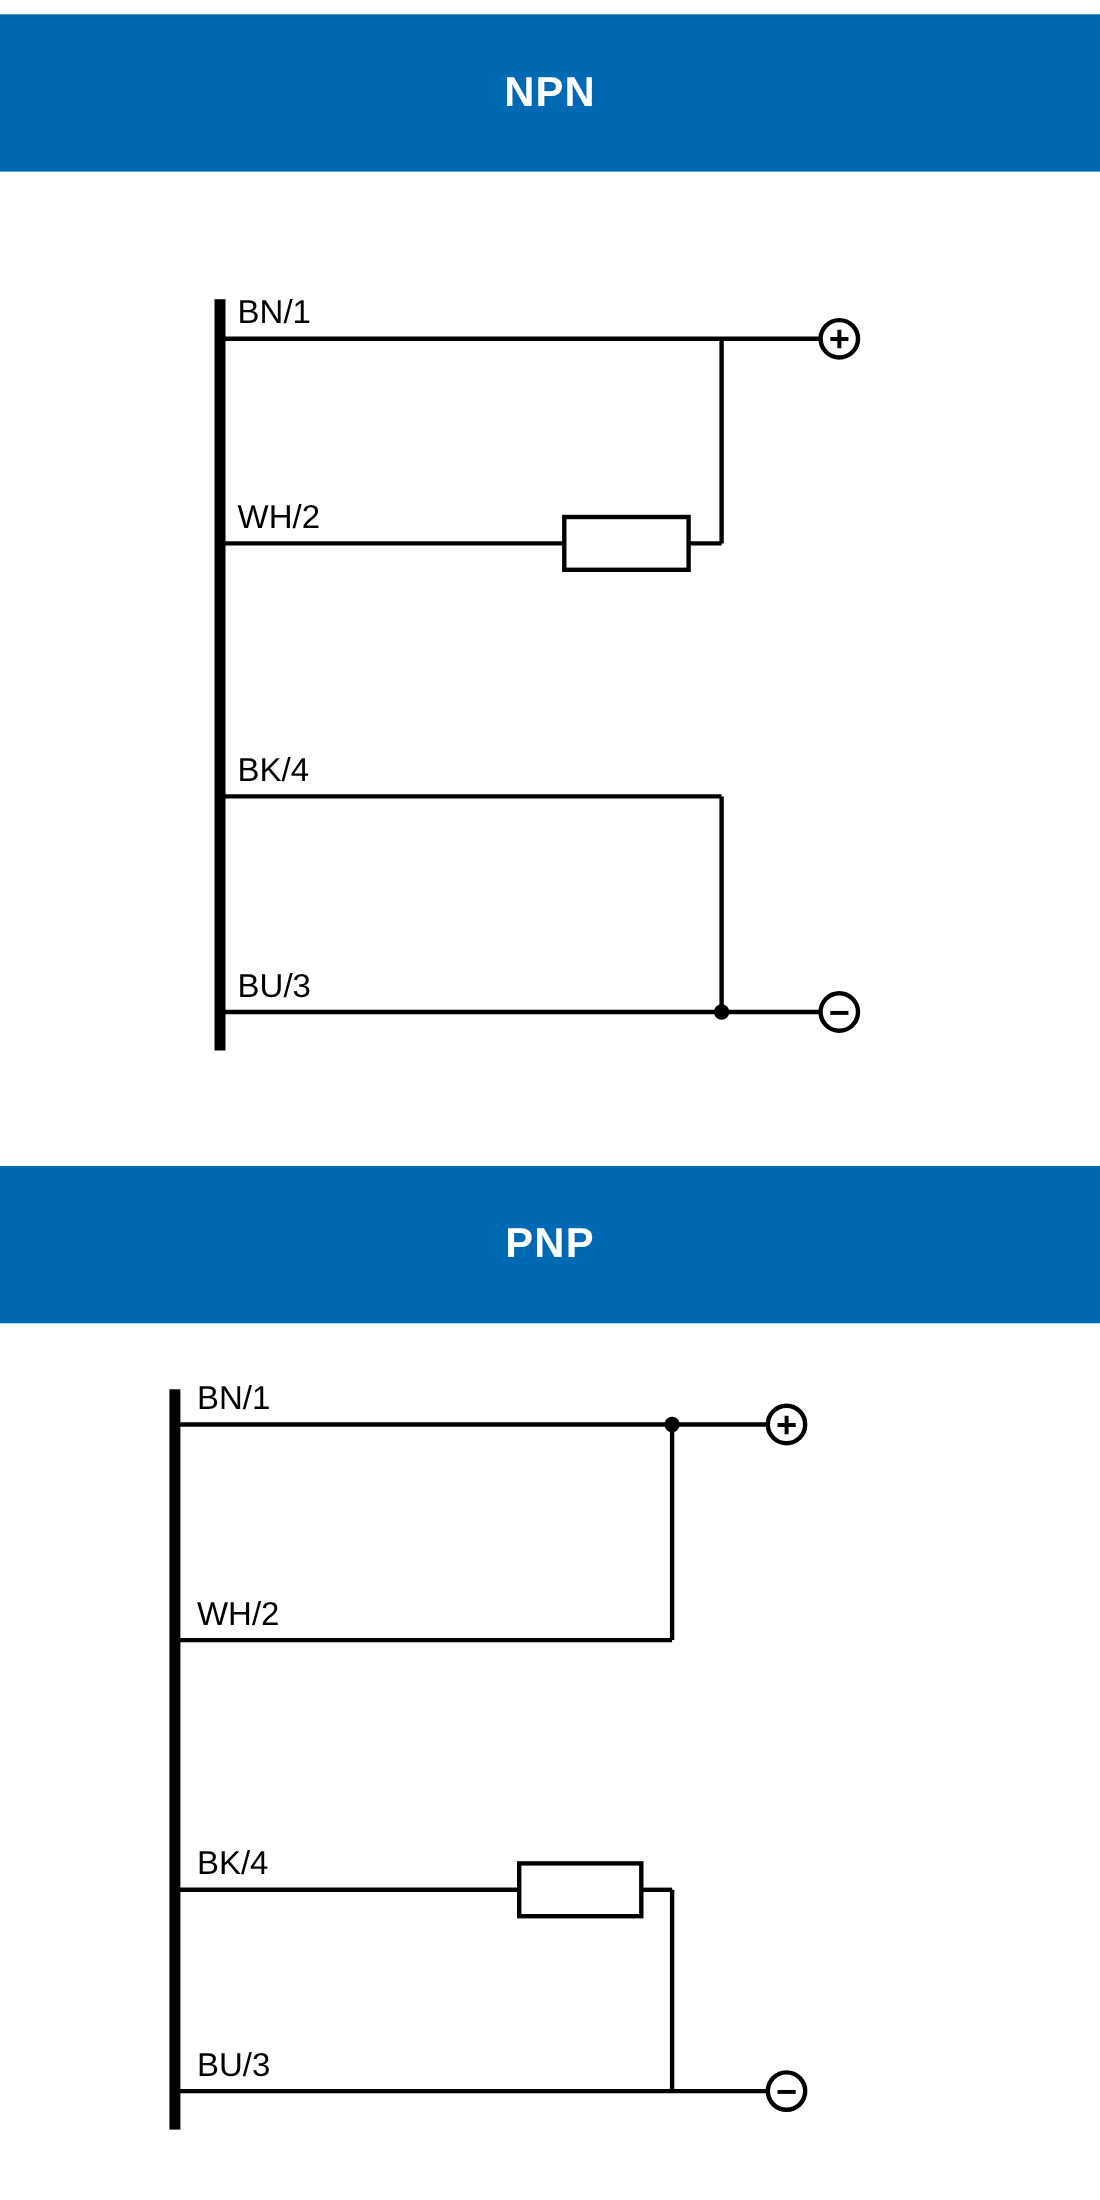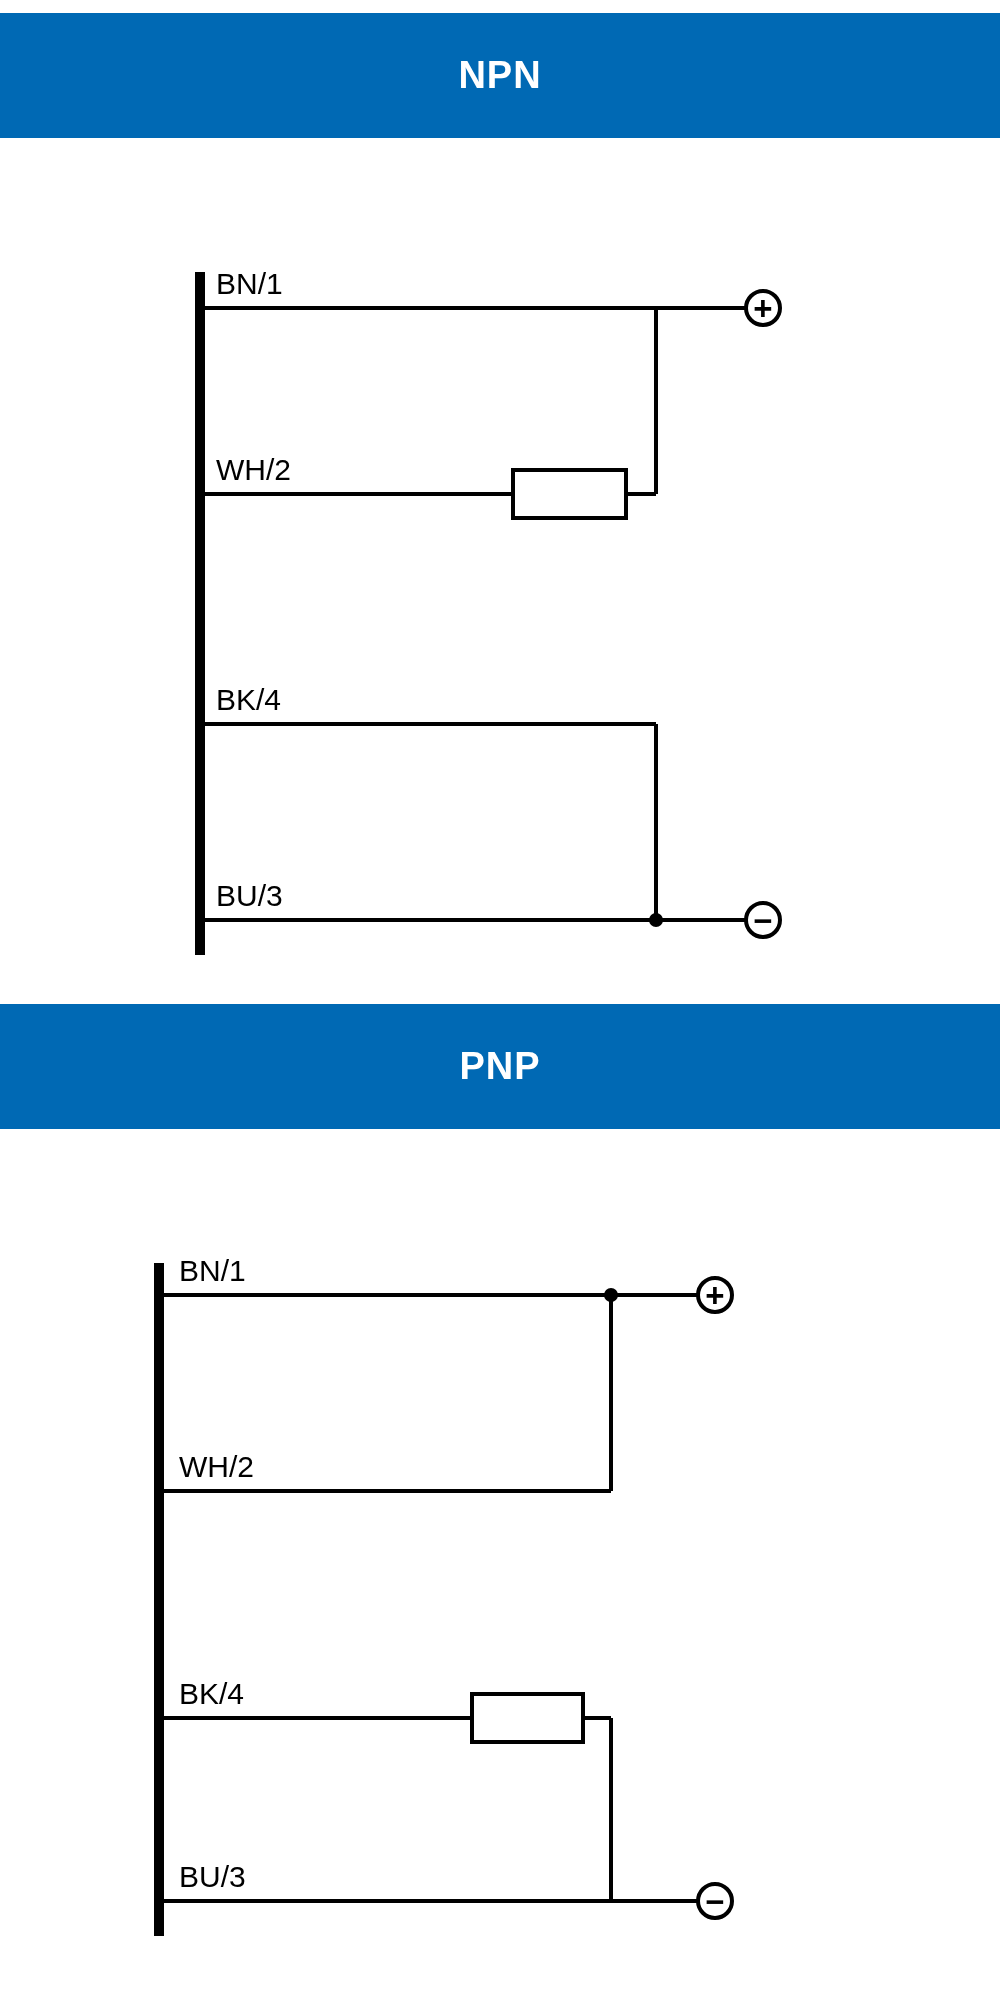--- a/index.html
+++ b/index.html
@@ -10,34 +10,34 @@
   body {
     width: 1000px;
     height: 2000px;
     position: relative;
     font-family: "Liberation Sans", sans-serif;
   }
   .header-bar {
     position: absolute;
     left: 0;
     width: 1000px;
-    height: 125px;
+    height: 143px;
     background: var(--header-bg, #0069b4);
     display: flex;
     align-items: center;
     justify-content: center;
   }
   .header-title {
     color: var(--header-text, #ffffff);
     font-size: 38px;
     font-weight: bold;
     letter-spacing: 1px;
   }
   #header-npn { top: 13px; }
-  #header-pnp { top: 1004px; }
+  #header-pnp { top: 1060px; }
   svg { position: absolute; left: 0; display: block; }
   #diagram-npn { top: 138px; }
   #diagram-pnp { top: 1128px; }
 
   .wire {
     stroke: var(--line, #000000);
     stroke-width: 4;
     fill: none;
   }
   .bus { fill: var(--line, #000000); }

